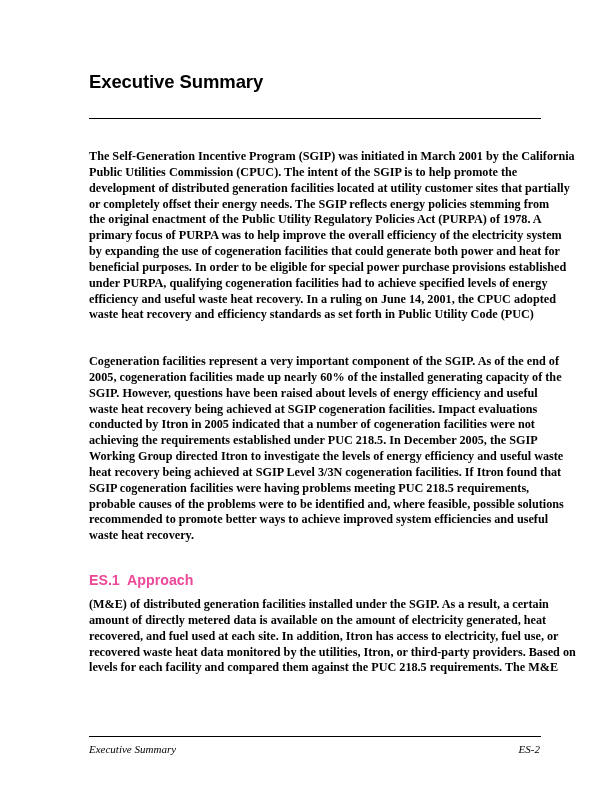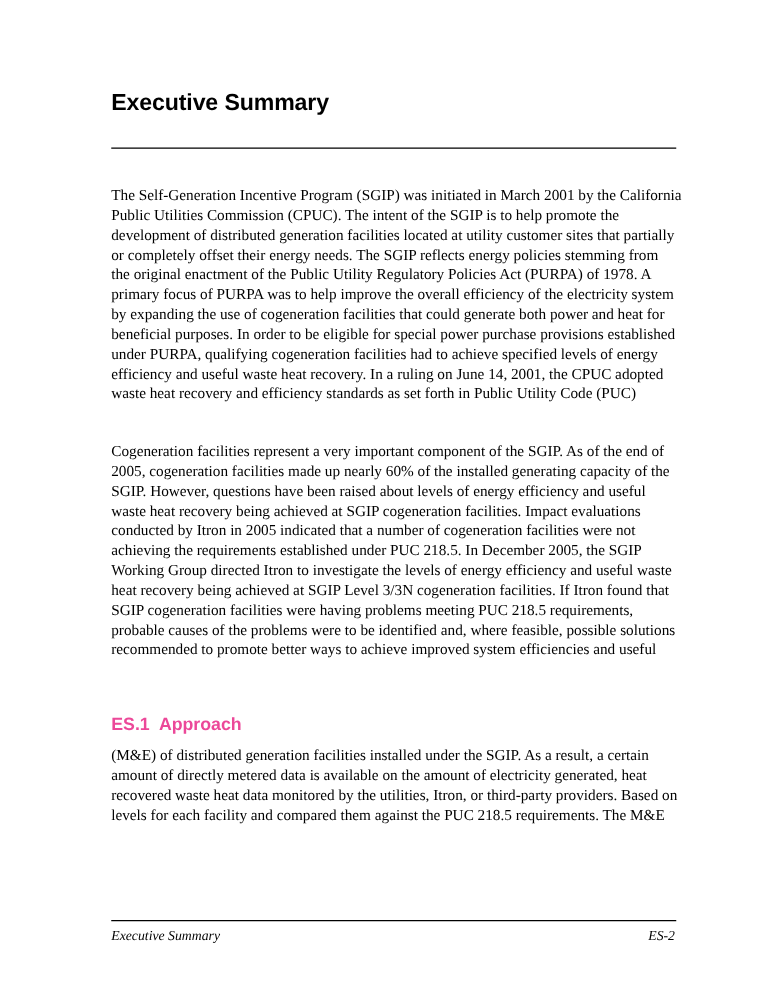--- a/index.html
+++ b/index.html
@@ -7,21 +7,21 @@
   .page { position: absolute; left: 0; top: 0; width: 612px; height: 660px; background: #fff; }
   .title {
     position: absolute; left: 89px; top: 71px;
     font-family: "Liberation Sans", sans-serif; font-weight: bold; font-size: 18.5px;
     color: #000; margin: 0; letter-spacing: -0.1px;
   }
   .rule-top { position: absolute; left: 89px; top: 118px; width: 452px; height: 0; border-top: 1.5px solid #000; }
   .body-text {
     position: absolute; left: 89px; width: 456px;
     font-family: "Liberation Serif", serif; font-size: 12.2px; line-height: 15.85px;
-    color: #000; margin: 0;
+    color: #000; margin: 0; font-weight: bold;
   }
   .line { display: block; white-space: nowrap; }
   .p1 { top: 149px; }
   .p2 { top: 354px; }
   .p3 { top: 597px; }
   .section-heading {
     position: absolute; left: 89px; top: 572px; margin: 0;
     font-family: "Liberation Sans", sans-serif; font-weight: bold; font-size: 14.2px; color: #ec4899;
     white-space: pre;
   }
@@ -59,27 +59,29 @@
     <span class="line">2005, cogeneration facilities made up nearly 60% of the installed generating capacity of the</span>
     <span class="line">SGIP.  However, questions have been raised about levels of energy efficiency and useful</span>
     <span class="line">waste heat recovery being achieved at SGIP cogeneration facilities.  Impact evaluations</span>
     <span class="line">conducted by Itron in 2005 indicated that a number of cogeneration facilities were not</span>
     <span class="line">achieving the requirements established under PUC 218.5.  In December 2005, the SGIP</span>
     <span class="line">Working Group directed Itron to investigate the levels of energy efficiency and useful waste</span>
     <span class="line">heat recovery being achieved at SGIP Level 3/3N cogeneration facilities.  If Itron found that</span>
     <span class="line">SGIP cogeneration facilities were having problems meeting PUC 218.5 requirements,</span>
     <span class="line">probable causes of the problems were to be identified and, where feasible, possible solutions</span>
     <span class="line">recommended to promote better ways to achieve improved system efficiencies and useful</span>
+    <span class="line">waste heat recovery.</span>
   </p>
 
   <h2 class="section-heading">ES.1  Approach</h2>
 
   <p class="body-text p3">
     <span class="line">(M&amp;E) of distributed generation facilities installed under the SGIP.  As a result, a certain</span>
     <span class="line">amount of directly metered data is available on the amount of electricity generated, heat</span>
+    <span class="line">recovered, and fuel used at each site.  In addition, Itron has access to electricity, fuel use, or</span>
     <span class="line">recovered waste heat data monitored by the utilities, Itron, or third-party providers.  Based on</span>
     <span class="line">levels for each facility and compared them against the PUC 218.5 requirements.  The M&amp;E</span>
   </p>
 
   <div class="rule-bottom"></div>
   <span class="footer-left">Executive Summary</span>
   <span class="footer-right">ES-2</span>
 </div>
 
 </body></html>

